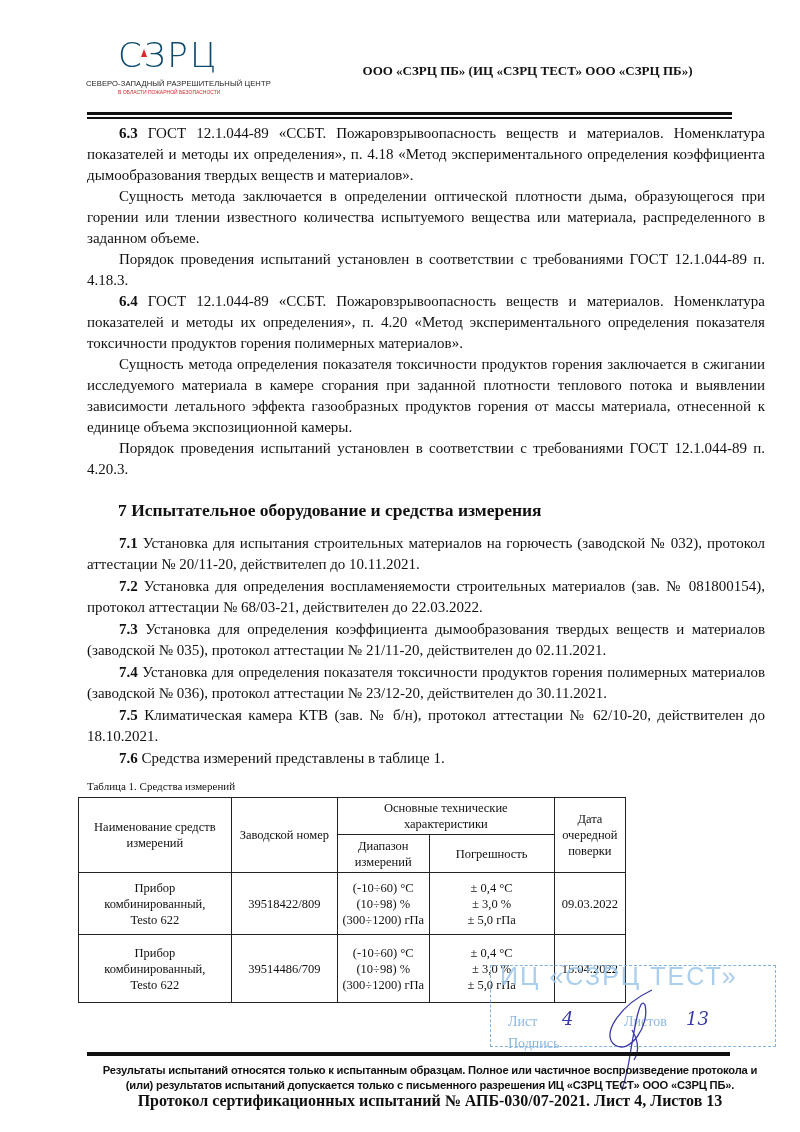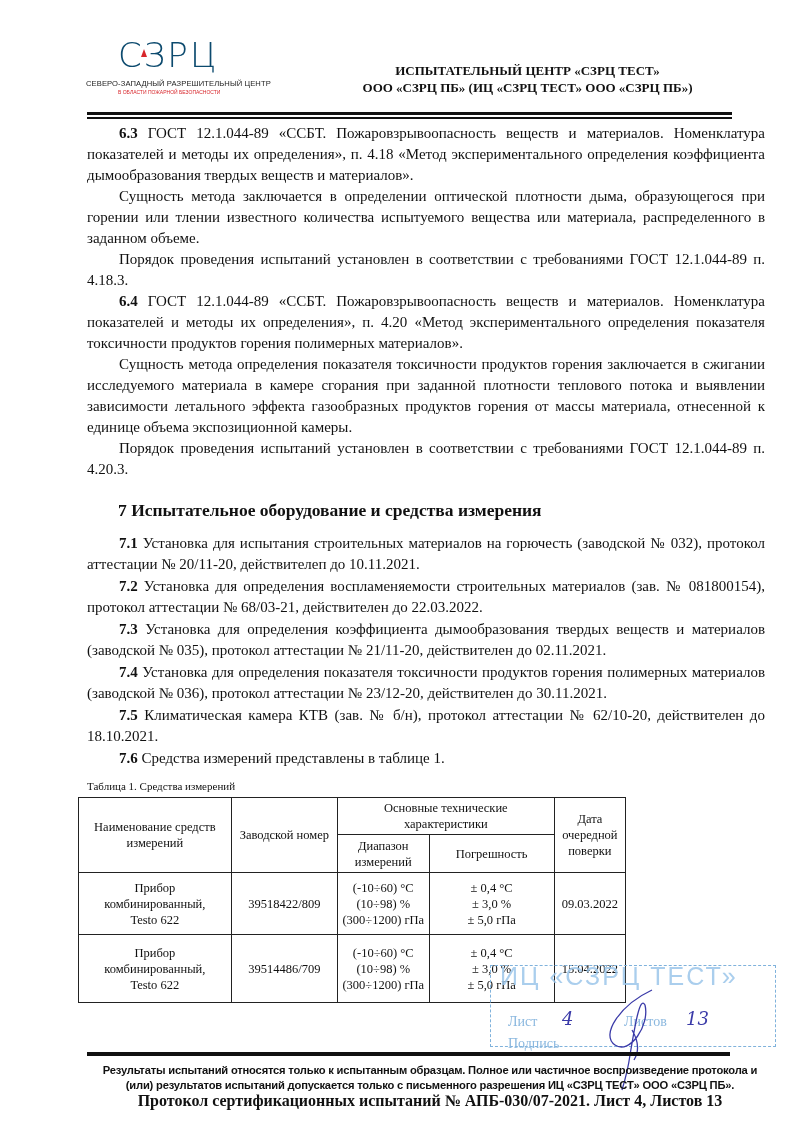--- a/index.html
+++ b/index.html
@@ -44,21 +44,20 @@
 </head>
 <body>
 
 <div class="abs logo-mark">
   <span>СЗРЦ</span>
 </div>
 <div class="abs" style="left:141px;top:49px;width:0;height:0;border-left:3px solid transparent;border-right:3px solid transparent;border-bottom:8px solid #d8262b;"></div>
 <div class="abs logo-sub1">СЕВЕРО-ЗАПАДНЫЙ РАЗРЕШИТЕЛЬНЫЙ ЦЕНТР</div>
 <div class="abs logo-sub2">В ОБЛАСТИ ПОЖАРНОЙ БЕЗОПАСНОСТИ</div>
 <div class="abs org">
-  <div>ИСПЫТАТЕЛЬНЫЙ ЦЕНТР «СЗРЦ ТЕСТ»</div>
   <div>ООО «СЗРЦ ПБ» (ИЦ «СЗРЦ ТЕСТ» ООО «СЗРЦ ПБ»)</div>
 </div>
 <div class="abs rule-top1"></div>
 <div class="abs rule-top2"></div>
 
 <div class="para" style="top:123px;">
   <span class="ind"></span><b>6.3</b><span> ГОСТ 12.1.044-89 «ССБТ. Пожаровзрывоопасность веществ и материалов. Номенклатура показателей и методы их определения», п. 4.18 «Метод экспериментального определения коэффициента дымообразования твердых веществ и материалов».</span>
 </div>
 <div class="para" style="top:186px;">
   <span class="ind"></span><span>Сущность метода заключается в определении оптической плотности дыма, образующегося при горении или тлении известного количества испытуемого вещества или материала, распределенного в заданном объеме.</span>

